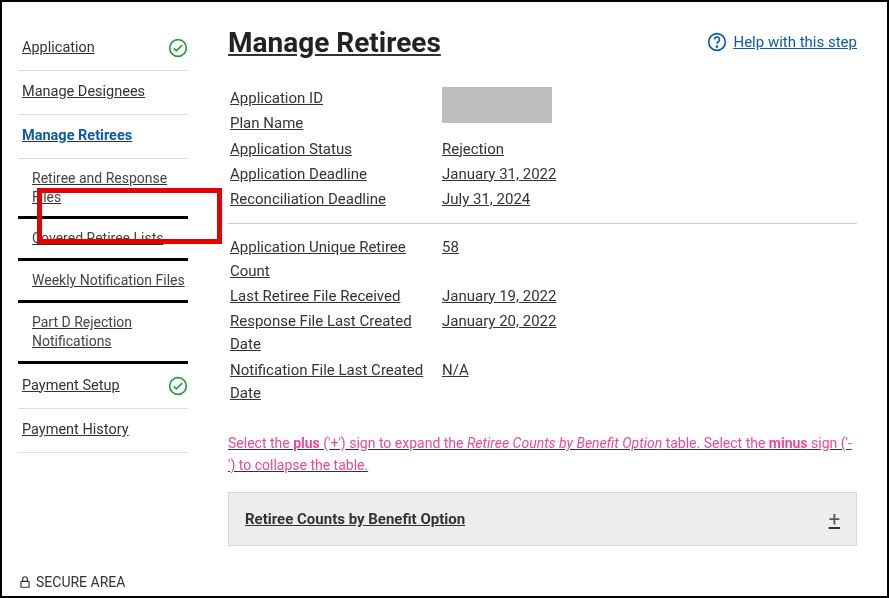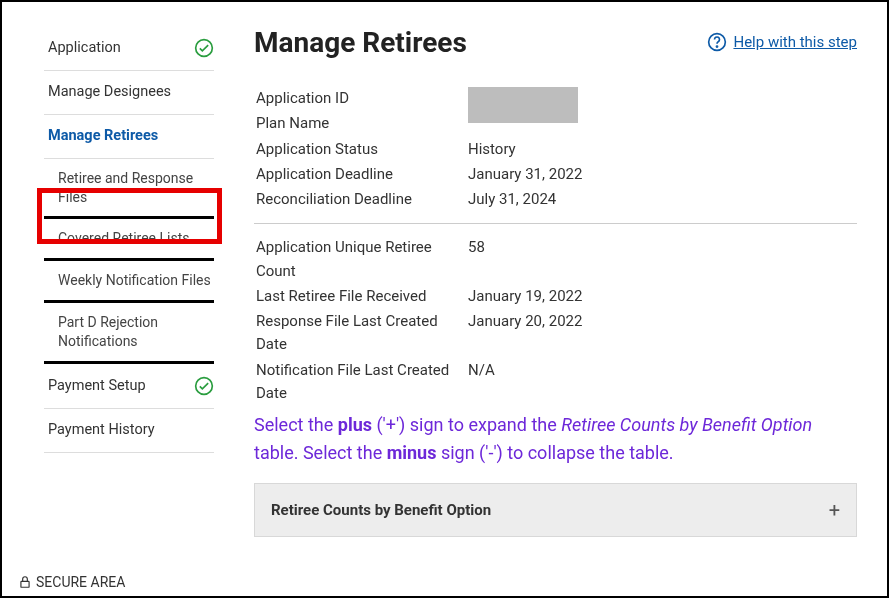--- a/index.html
+++ b/index.html
@@ -11,22 +11,23 @@
   }
   .frame {
     width: 889px;
     height: 598px;
     border: 2px solid #000;
     position: relative;
     overflow: hidden;
   }
   .layout {
     display: flex;
-    padding: 24px 30px 0 42px;
+    padding: 24px 30px 0 16px;
     height: 560px;
+    text-decoration: underline;
   }
   .sidebar {
     width: 170px;
     flex-shrink: 0;
   }
   .sidebar-item {
     padding: 12px 0 12px 4px;
     border-bottom: 1px solid #ddd;
     font-size: 14.5px;
     color: #333;
@@ -87,24 +88,24 @@
     width: 110px;
     height: 36px;
     background: #bdbdbd;
   }
   hr.sep {
     border: none;
     border-top: 1px solid #ccc;
     margin: 10px 0;
   }
   .instruction {
-    font-size: 18px;
+    font-size: 14px;
     line-height: 1.55;
-    margin: 4px 0 16px 0;
-    color: #6d28d9;
+    margin: 26px 0 16px 0;
+    color: #ec4899;
   }
   .instruction .bold { font-weight: 700; }
   .instruction .ital { font-style: italic; }
   .expand-bar {
     background: #ededed;
     border: 1px solid #d8d8d8;
     padding: 14px 16px;
     font-size: 15px;
     font-weight: 700;
     color: #333;
@@ -190,21 +191,21 @@
         <tbody>
             <tr>
           <td class="label-col">Application ID</td>
           <td rowspan="2"><span class="redact"></span></td>
         </tr>
         <tr>
               <td class="label-col">Plan Name</td>
             </tr>
         <tr>
           <td class="label-col">Application Status</td>
-          <td>History</td>
+          <td>Rejection</td>
         </tr>
         <tr>
           <td class="label-col">Application Deadline</td>
           <td>January 31, 2022</td>
         </tr>
         <tr>
           <td class="label-col">Reconciliation Deadline</td>
           <td>July 31, 2024</td>
         </tr>
       </tbody>

